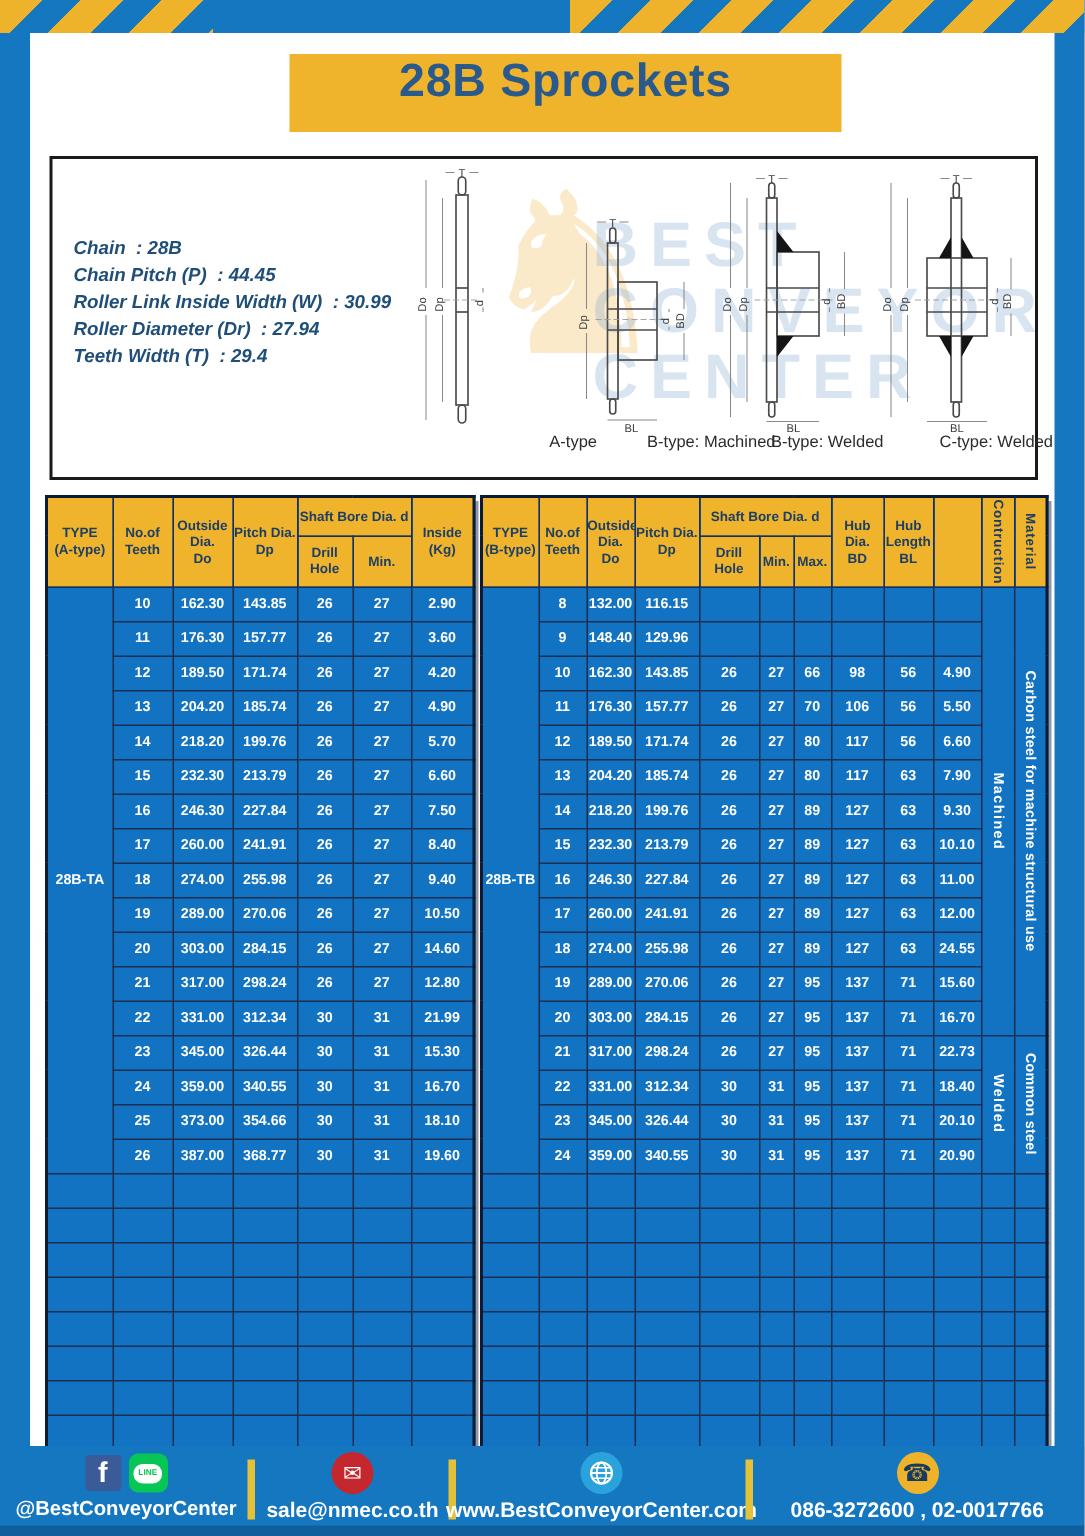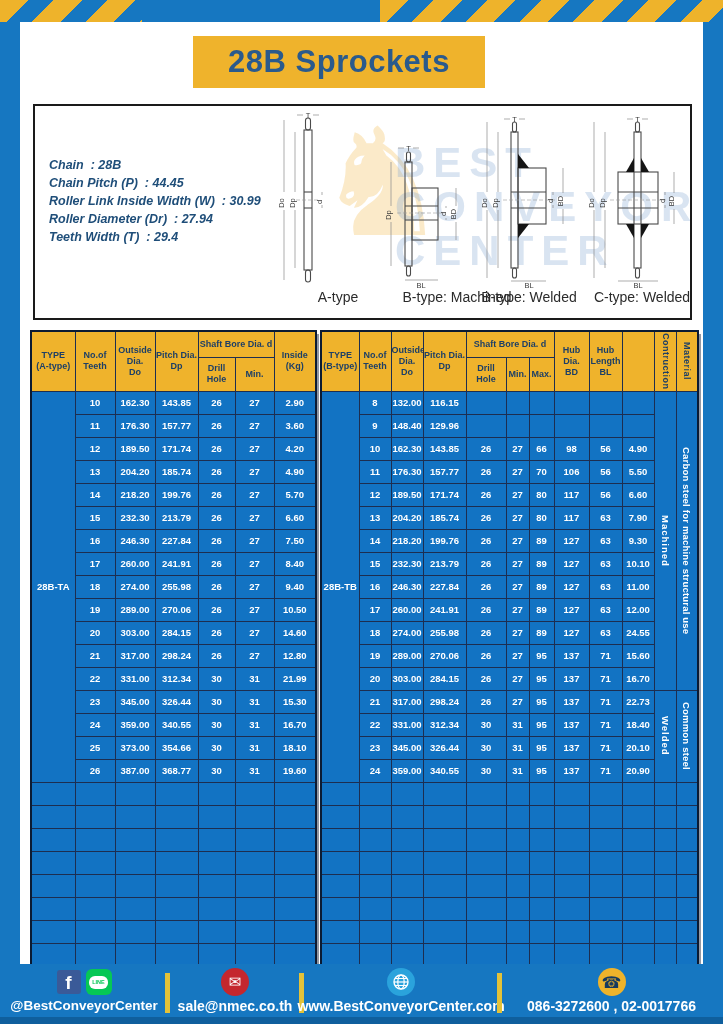--- a/index.html
+++ b/index.html
@@ -7,34 +7,34 @@
         font-family:"Liberation Sans",sans-serif;}
   
   .top-band{position:absolute;left:0;top:0;width:723px;height:22px;background:#1677c1;}
   .stripes{position:absolute;top:0;height:22px;
            background:repeating-linear-gradient(135deg,#eeb32b 0 20px,#1677c1 20px 38px);}
   .stripes.left{left:0;width:142px;}
   .stripes.right{left:380px;width:343px;}
   
   .sheet{position:absolute;left:20px;top:22px;width:683px;height:942px;background:#ffffff;}
   
-  .title-banner{position:absolute;left:193px;top:36px;width:292px;height:52px;background:#efb32c;
-                display:flex;align-items:center;justify-content:center;}
+  .title-banner{position:absolute;left:193px;top:36px;width:368px;height:52px;background:#efb32c;
+                display:flex;justify-content:center;}
   .title-banner span{font-size:31px;font-weight:bold;color:#2a5a8c;letter-spacing:.5px;}
   
   .diagram-box{position:absolute;left:33px;top:104px;width:655px;height:212px;background:#fff;
                border:2px solid #1a1a1a;}
   .specs{position:absolute;left:14px;top:50px;z-index:3;font-style:italic;}
   .specs div{font-size:12.5px;font-weight:bold;color:#1f4e79;line-height:18px;white-space:pre;}
   .watermark{position:absolute;left:0;top:0;width:100%;height:100%;z-index:1;overflow:hidden;}
   .wm-knight{position:absolute;left:280px;top:-10px;font-size:150px;color:rgba(240,180,60,0.28);}
   .wm-text{position:absolute;left:360px;top:35px;width:250px;font-size:42px;font-weight:bold;
            letter-spacing:8px;line-height:44px;color:rgba(130,165,210,0.30);word-spacing:260px;}
   .figure{position:absolute;z-index:2;}
-  .fig-label{position:absolute;z-index:3;font-size:14px;color:#2b2b2b;text-align:center;top:183px;width:120px;}
+  .fig-label{position:absolute;z-index:3;font-size:11px;color:#2b2b2b;text-align:right;top:183px;width:120px;}
   svg .ln{stroke:#4a4a4a;stroke-width:1.1;fill:none;}
   svg .dim{stroke:#8a8a8a;stroke-width:0.7;fill:none;}
   svg .cl{stroke:#9a9a9a;stroke-width:0.6;stroke-dasharray:4 2;fill:none;}
   svg .weld{fill:#151515;stroke:none;}
   svg text{fill:#3c3c3c;font-size:7.5px;font-family:"Liberation Sans",sans-serif;}
   
   table.spec{position:absolute;border-collapse:collapse;table-layout:fixed;background:#1273c3;
              box-shadow:2px 4px 0 rgba(13,27,51,.45);}
   table.spec th,table.spec td{border:1.6px solid #1d2e50;padding:0;text-align:center;vertical-align:middle;
              overflow:hidden;}

